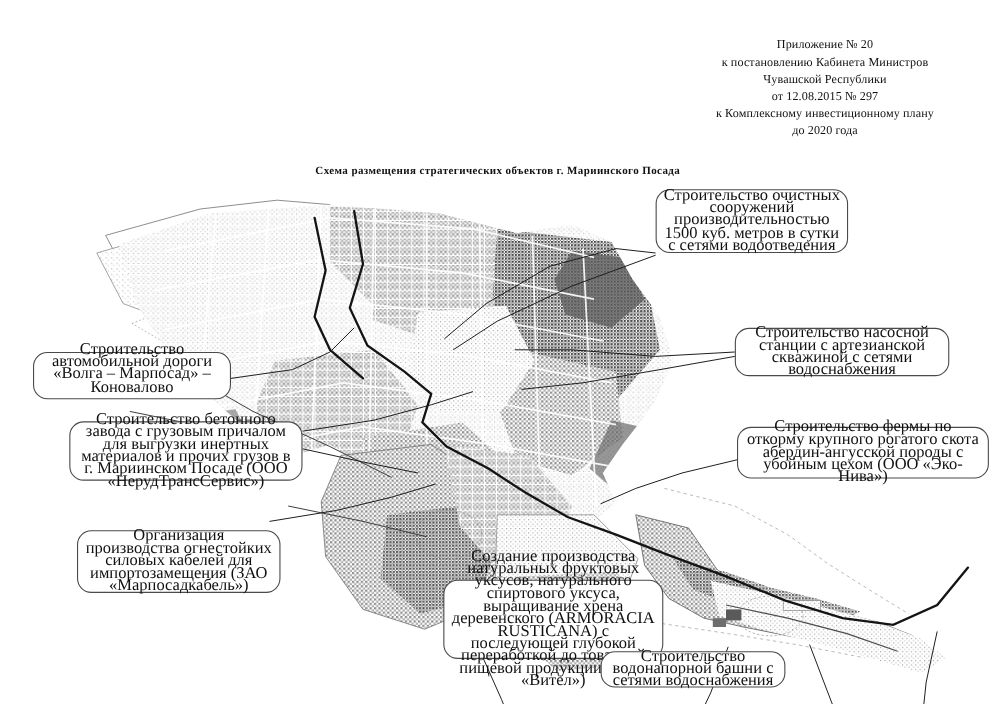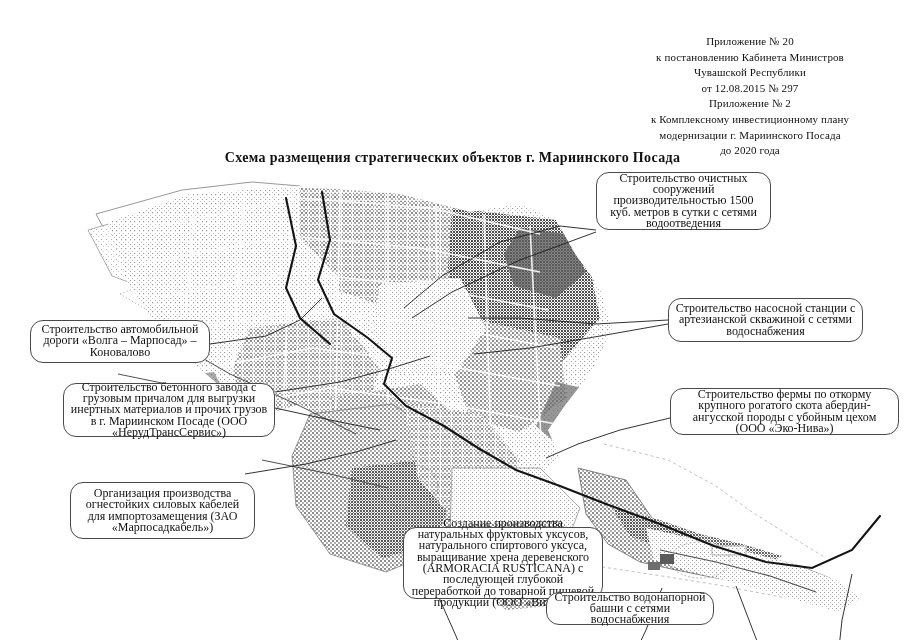--- a/index.html
+++ b/index.html
@@ -33,21 +33,21 @@
   }
   #header-block .hline { white-space: nowrap; }
 
   
   #doc-title {
     position: absolute;
     left: 0px;
     top: 150px;
     width: 905px;
     text-align: center;
-    font-size: 14px;
+    font-size: 10px;
     font-weight: bold;
     letter-spacing: 0.35px;
   }
 
   
   #map-wrap {
     position: absolute;
     left: 0;
     top: 168px;
     width: 905px;
@@ -56,21 +56,21 @@
   #map-svg { display: block; }
 
   
   .callout {
     position: absolute;
     box-sizing: border-box;
     background: #ffffff;
     border: 1px solid #4a4a4a;
     border-radius: 13px;
     text-align: center;
-    font-size: 12px;
+    font-size: 15px;
     line-height: 11.3px;
     color: #101010;
     padding: 4px 6px;
     display: flex;
     align-items: center;
     justify-content: center;
   }
   .callout .ctext { display: block; width: 100%; }
 
   .c-ochist  { left: 596px; top: 172px;  width: 175px; height: 58px; }
@@ -86,23 +86,21 @@
 </head>
 <body>
 
 <div id="page">
 
   <div id="header-block">
     <div class="hline">Приложение № 20</div>
     <div class="hline">к постановлению Кабинета Министров</div>
     <div class="hline">Чувашской Республики</div>
     <div class="hline">от 12.08.2015   № 297</div>
-    <div class="hline">Приложение № 2</div>
     <div class="hline">к Комплексному инвестиционному плану</div>
-    <div class="hline">модернизации г. Мариинского Посада</div>
     <div class="hline">до 2020 года</div>
   </div>
 
   <div id="doc-title">Схема размещения стратегических объектов г. Мариинского Посада</div>
 
   <div id="map-wrap">
     <svg id="map-svg" width="905" height="472" viewBox="0 0 905 472" xmlns="http://www.w3.org/2000/svg">
       <defs>
 
         <pattern id="dither-dark" width="3" height="3" patternUnits="userSpaceOnUse">

